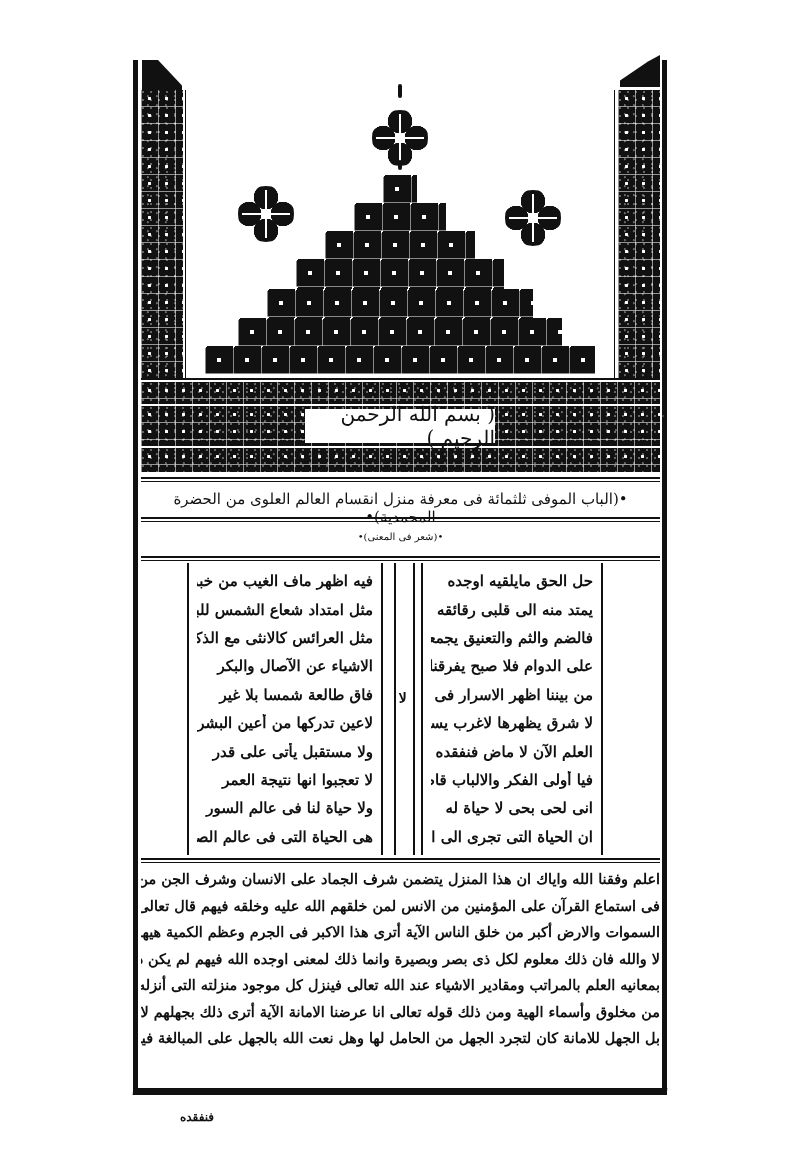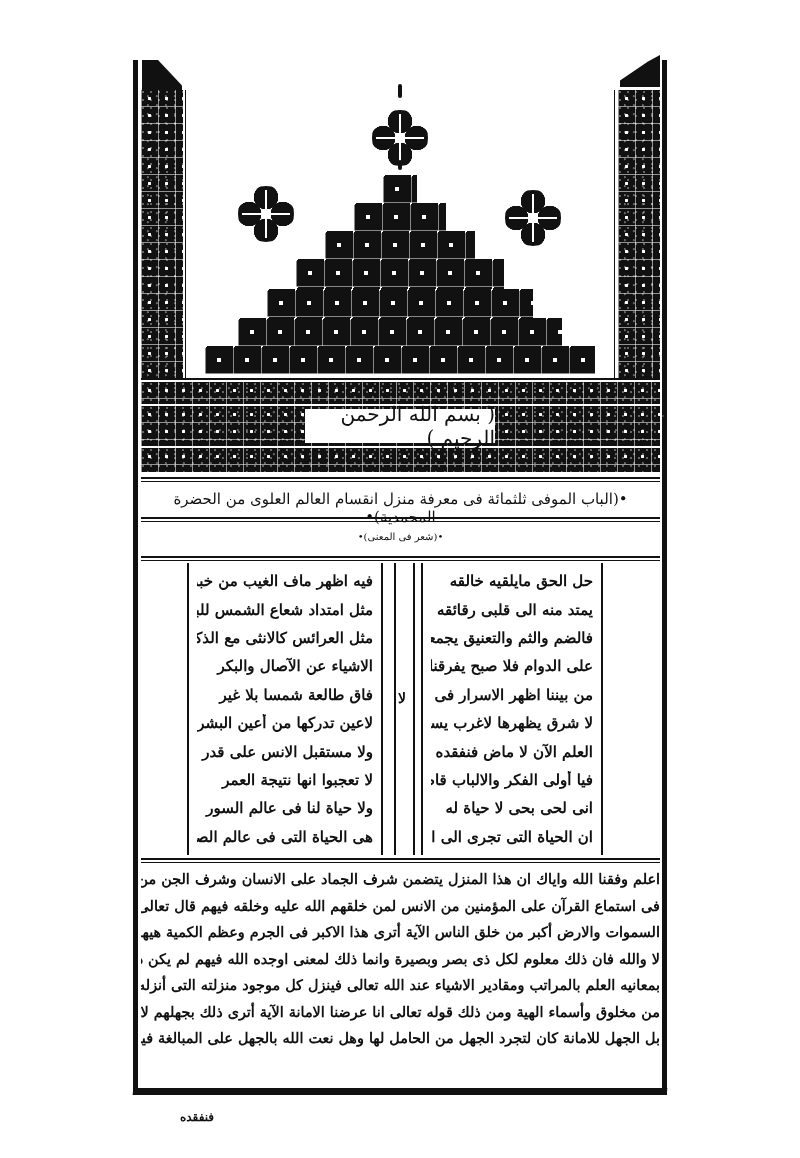--- a/index.html
+++ b/index.html
@@ -71,21 +71,21 @@
                 font-family:"DejaVu Serif", serif; font-size:15px; }
 
   
   .col-box { top:563px; height:292px; border-left:2px solid #111; border-right:2px solid #111; }
   .col-box.right { left:421px; width:178px; }
   .col-box.left { left:187px; width:192px; }
   .col-lines { position:absolute; inset:0; display:flex; flex-direction:column;
                justify-content:space-around; padding:4px 8px; direction:rtl;
                font-family:"DejaVu Serif", serif; font-size:15px; font-weight:bold; }
   .col-lines div { white-space:nowrap; overflow:hidden; text-align:justify; }
-  .midword { left:398px; top:690px; font-family:Liberation Sans, sans-serif; font-size:14px; font-weight:bold; }
+  .midword { left:398px; top:690px; font-family:Liberation Mono, monospace; font-size:14px; font-weight:bold; }
   .vrule { width:2px; background:#111; }
 
   
   .prose { left:141px; top:866px; width:519px; direction:rtl;
            font-family:"DejaVu Serif", serif; font-size:14.4px; font-weight:bold;
            line-height:26.5px; }
   .prose div { white-space:nowrap; overflow:hidden; text-align:justify; text-align-last:justify; }
 
   .catchword { left:180px; top:1110px; font-family:"DejaVu Serif", serif; font-size:12px; font-weight:bold; direction:rtl; }
   .speck { left:662px; top:415px; width:2px; height:2px; background:#555; border-radius:50%; }
@@ -128,21 +128,21 @@
 <div class="abs hr thin" style="top:481px;"></div>
 <div class="abs title-line" style="top:490px;">•(الباب الموفى ثلثمائة فى معرفة منزل انقسام العالم العلوى من الحضرة المحمدية)•</div>
 <div class="abs hr" style="top:517px;"></div>
 <div class="abs hr thin" style="top:521px;"></div>
 <div class="abs title-line" style="top:531px;font-size:10px;">•(شعر فى المعنى)•</div>
 <div class="abs hr" style="top:556px;"></div>
 <div class="abs hr thin" style="top:560px;"></div>
 
 <div class="abs col-box right">
   <div class="col-lines">
-    <div>حل الحق مايلقيه خالقه</div>
+    <div>حل الحق مايلقيه اوجده</div>
     <div>يمتد منه الى قلبى رقائقه</div>
     <div>فالضم والثم والتعنيق يجمعنا</div>
     <div>على الدوام فلا صبح يفرقنا</div>
     <div>من بيننا اظهر الاسرار فى حجب</div>
     <div>لا شرق يظهرها لاغرب يسترها</div>
     <div>العلم الآن لا ماض فنفقده</div>
     <div>فيا أولى الفكر والالباب قاطبة</div>
     <div>انى لحى بحى لا حياة له</div>
     <div>ان الحياة التى تجرى الى امد</div>
   </div>
@@ -151,21 +151,21 @@
 <div class="abs vrule" style="left:413px;top:563px;height:292px;"></div>
 <div class="abs midword">لا</div>
 <div class="abs col-box left">
   <div class="col-lines">
     <div>فيه اظهر ماف الغيب من خبر</div>
     <div>مثل امتداد شعاع الشمس للبصر</div>
     <div>مثل العرائس كالانثى مع الذكر</div>
     <div>الاشياء عن الآصال والبكر</div>
     <div>فاق طالعة شمسا بلا غير</div>
     <div>لاعين تدركها من أعين البشر</div>
-    <div>ولا مستقبل الانس على قدر</div>
+    <div>ولا مستقبل يأتى على قدر</div>
     <div>لا تعجبوا انها نتيجة العمر</div>
     <div>ولا حياة لنا فى عالم السور</div>
     <div>هى الحياة التى فى عالم الصور</div>
   </div>
 </div>
 
 <div class="abs hr" style="top:858px;"></div>
 <div class="abs hr thin" style="top:862px;"></div>
 <div class="abs prose">
   <div>اعلم وفقنا الله واياك ان هذا المنزل يتضمن شرف الجماد على الانسان وشرف الجن من المؤمنين</div>

